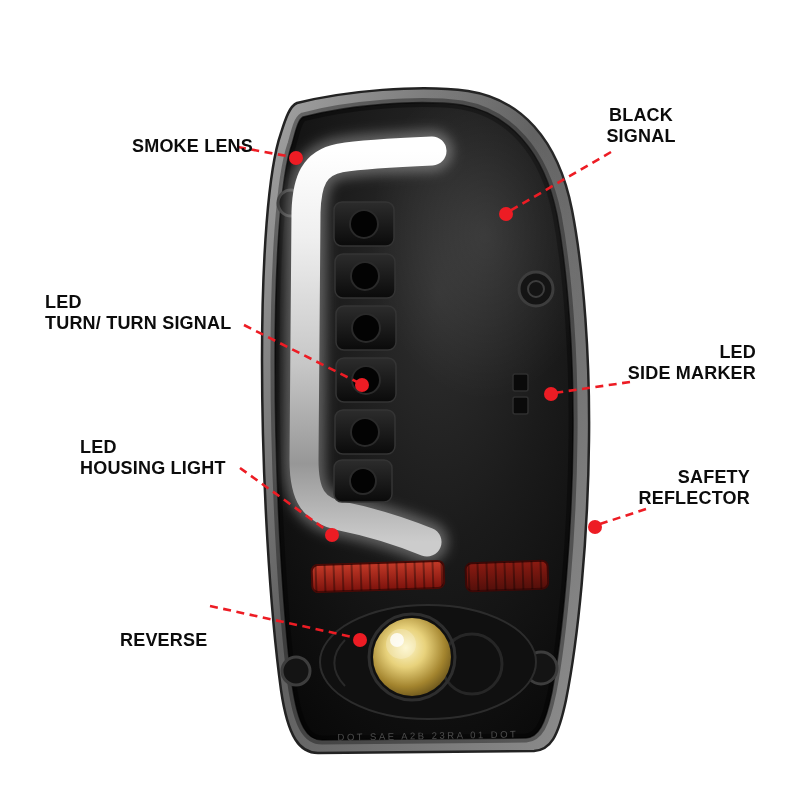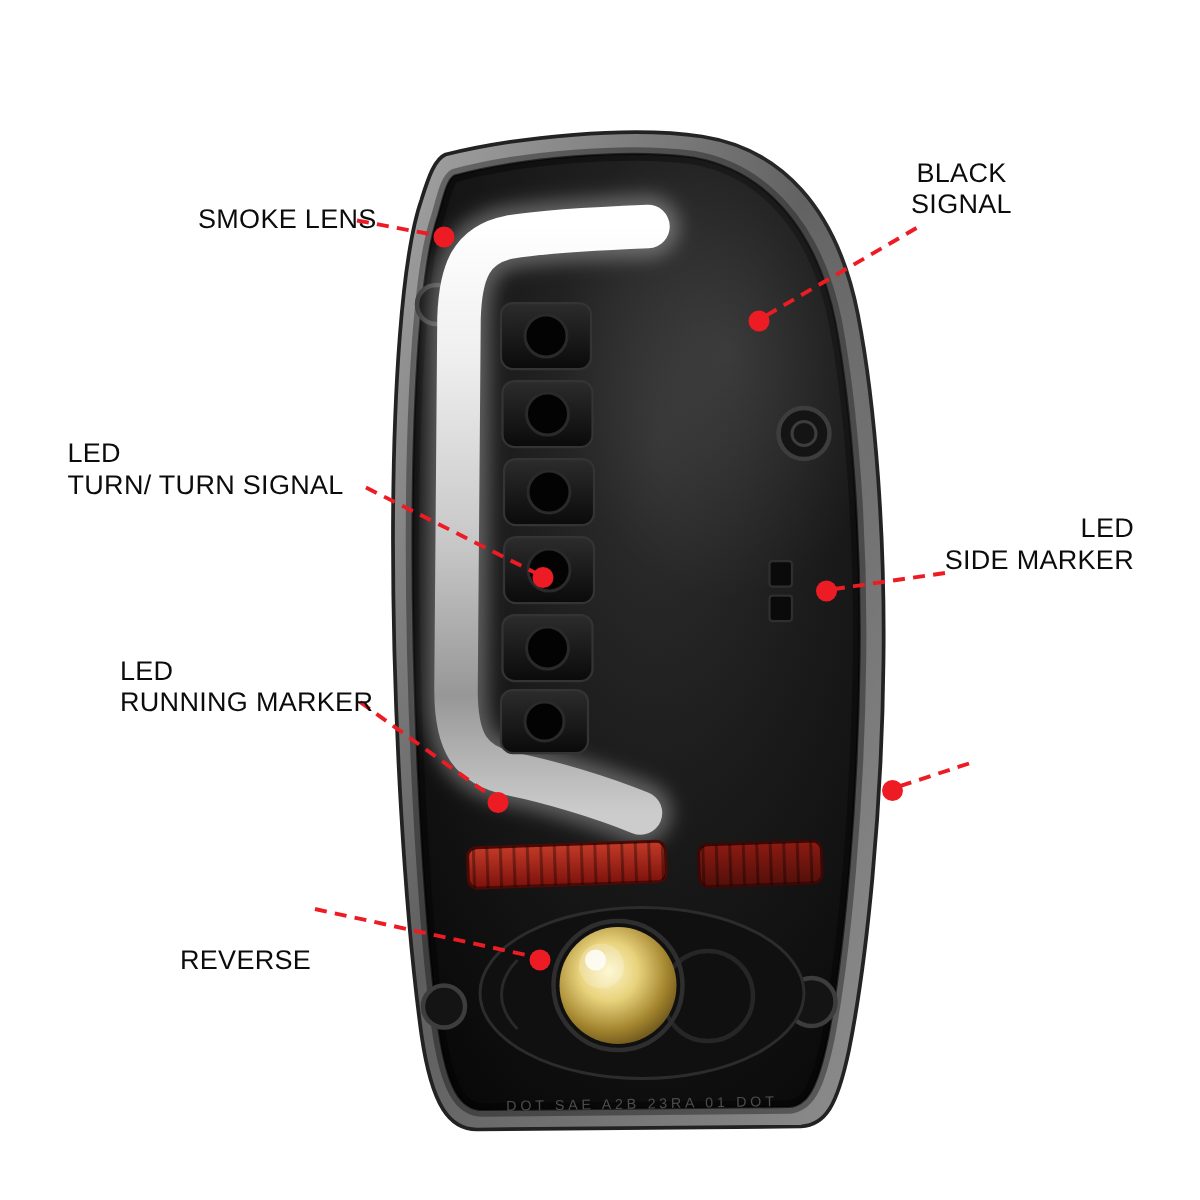--- a/index.html
+++ b/index.html
@@ -3,21 +3,21 @@
 <meta charset="utf-8">
 <style>
   html,body{margin:0;padding:0;}
   body{
     width:800px;height:800px;overflow:hidden;background:#ffffff;
     font-family:"Liberation Sans",sans-serif;position:relative;
   }
   .stage{position:absolute;inset:0;width:800px;height:800px;background:#ffffff;}
   .art{position:absolute;left:0;top:0;width:800px;height:800px;}
   .callout{
-    position:absolute;font-weight:400;font-size:18px;line-height:1.14;
+    position:absolute;font-weight:700;font-size:18px;line-height:1.14;
     color:#0c0c0c;letter-spacing:.2px;white-space:nowrap;
   }
   .c-smoke   {left:132px;top:136px;}
   .c-black   {left:596px;top:105px;width:90px;text-align:center;}
   .c-brake   {left:45px; top:292px;}
   .c-side    {right:44px;top:342px;text-align:right;}
   .c-running {left:80px; top:437px;}
   .c-safety  {right:50px;top:467px;text-align:right;}
   .c-reverse {left:120px;top:630px;}
 </style>
@@ -222,21 +222,25 @@
     <div>TURN/ TURN SIGNAL</div>
   </div>
 
   <div class="callout c-side">
     <div>LED</div>
     <div>SIDE MARKER</div>
   </div>
 
   <div class="callout c-running">
     <div>LED</div>
-    <div>RUNNING MARKER</div>
-  </div>
-
+    <div>HOUSING LIGHT</div>
+  </div>
+
+  <div class="callout c-safety">
+    <div>SAFETY</div>
+    <div>REFLECTOR</div>
+  </div>
 
   <div class="callout c-reverse">
     <div>REVERSE</div>
   </div>
 
 </div>
 
 </body></html>

